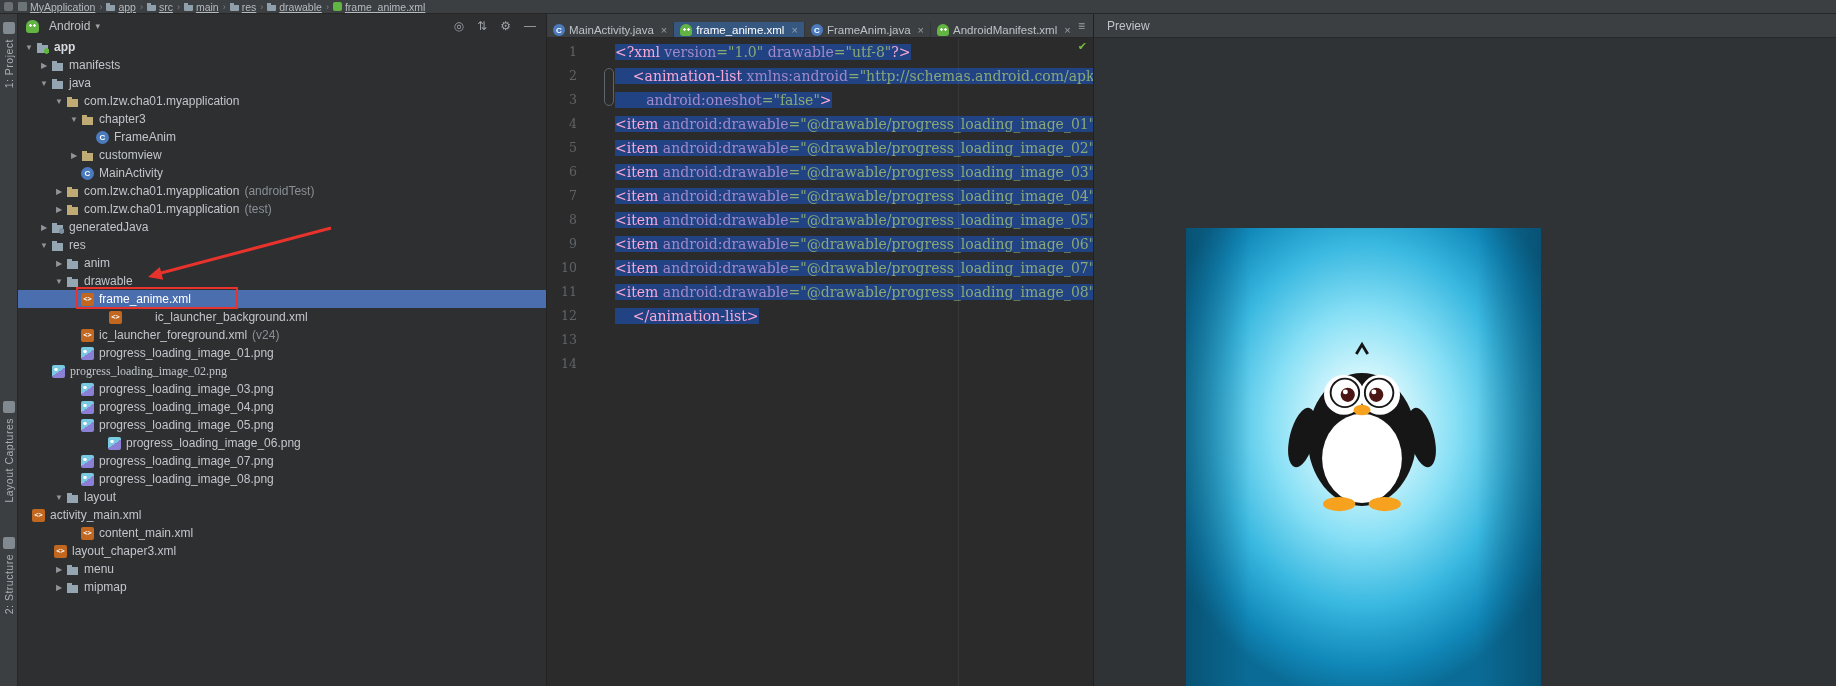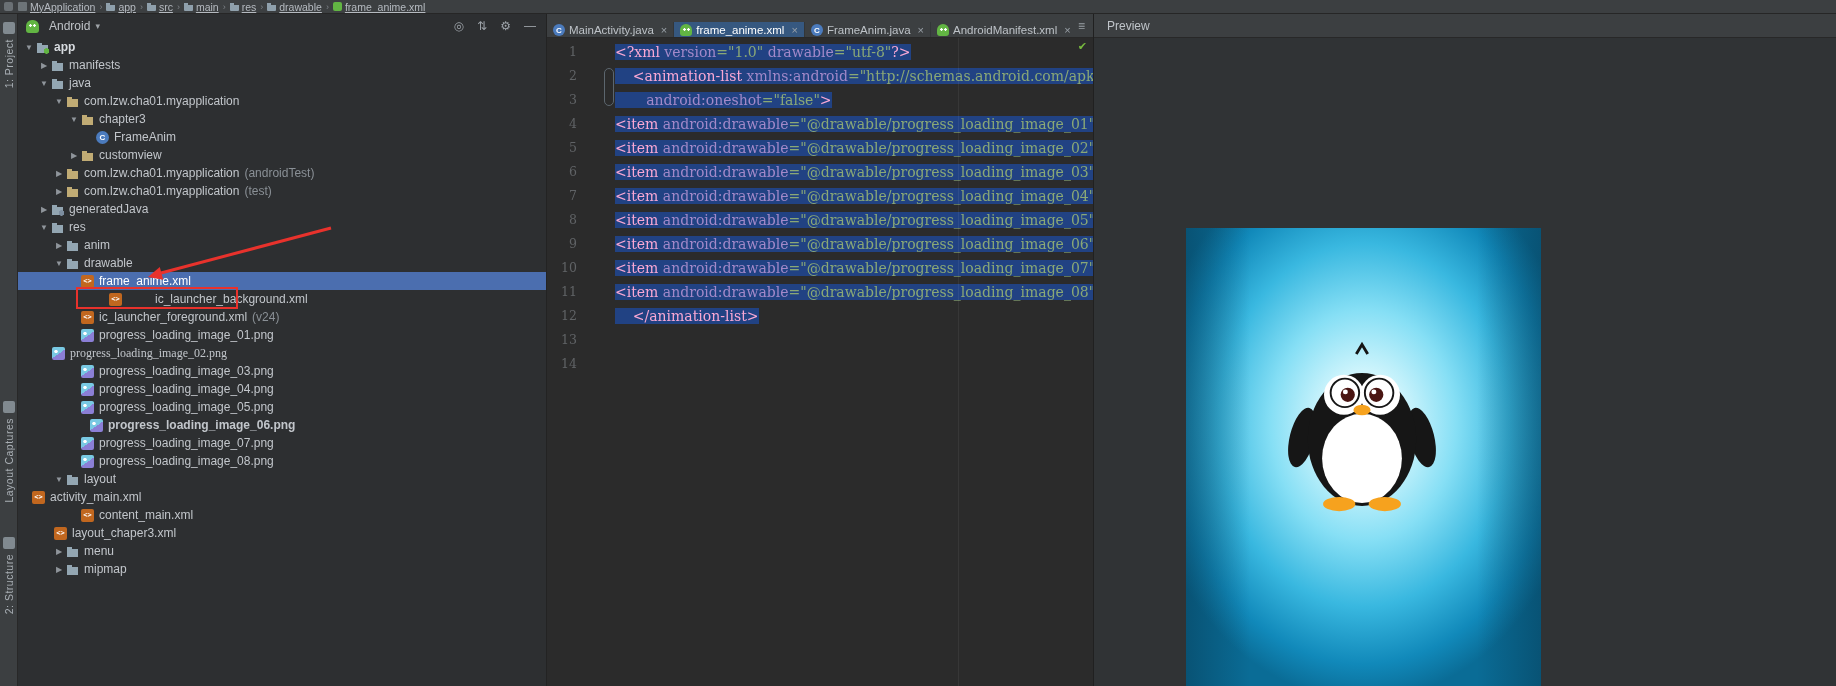--- a/index.html
+++ b/index.html
@@ -221,20 +221,25 @@
           <div class="trow" style="padding-left: 64px;">
             <span class="exp"></span>
             <span class="ic ic-class"></span>
             <span class="lbl">FrameAnim</span>
           </div>
           <div class="trow" style="padding-left: 49px;">
             <span class="exp">▶</span>
             <span class="ic ic-package"></span>
             <span class="lbl">customview</span>
           </div>
+          <div class="trow" style="padding-left: 49px;">
+            <span class="exp"></span>
+            <span class="ic ic-class"></span>
+            <span class="lbl">MainActivity</span>
+          </div>
           <div class="trow" style="padding-left: 34px;">
             <span class="exp">▶</span>
             <span class="ic ic-package"></span>
             <span class="lbl">com.lzw.cha01.myapplication</span>
             <span class="annx">(androidTest)</span>
           </div>
           <div class="trow" style="padding-left: 34px;">
             <span class="exp">▶</span>
             <span class="ic ic-package"></span>
             <span class="lbl">com.lzw.cha01.myapplication</span>
@@ -294,21 +299,21 @@
           <div class="trow" style="padding-left: 49px;">
             <span class="exp"></span>
             <span class="ic ic-image-file"></span>
             <span class="lbl">progress_loading_image_04.png</span>
           </div>
           <div class="trow" style="padding-left: 49px;">
             <span class="exp"></span>
             <span class="ic ic-image-file"></span>
             <span class="lbl">progress_loading_image_05.png</span>
           </div>
-          <div class="trow" style="padding-left: 58px; font-weight: bold;">
+          <div class="trow" style="padding-left: 76px;">
             <span class="exp"></span>
             <span class="ic ic-image-file"></span>
             <span class="lbl">progress_loading_image_06.png</span>
           </div>
           <div class="trow" style="padding-left: 49px;">
             <span class="exp"></span>
             <span class="ic ic-image-file"></span>
             <span class="lbl">progress_loading_image_07.png</span>
           </div>
           <div class="trow" style="padding-left: 49px;">

